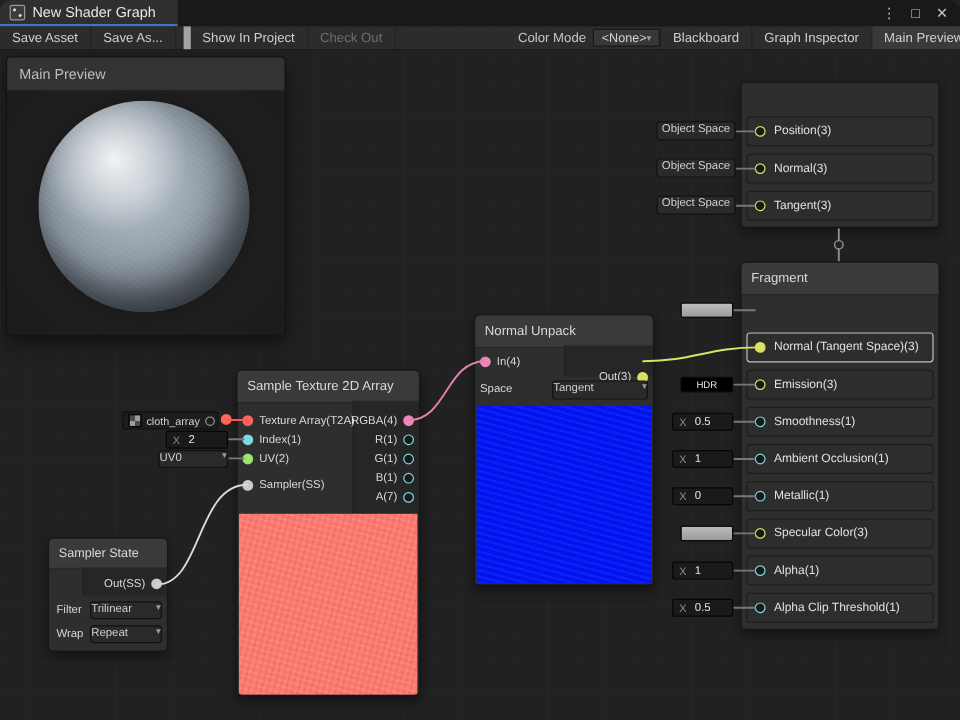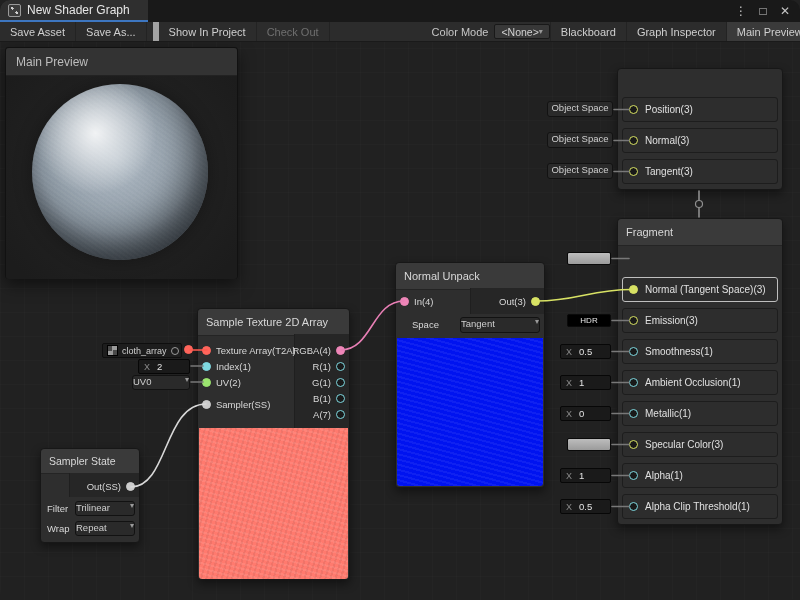--- a/index.html
+++ b/index.html
@@ -298,26 +298,26 @@
 
   <div class="gnode" style="left:395px;top:262px;width:150px;height:226px;">
     <div class="ghead">
       <span>Normal Unpack</span>
     </div>
     <div class="outcol" style="left:74px;right:0;top:25px;height:26px;"></div>
     <div class="nrow" style="top:27px;height:22px;">
       <span class="port p-vec4 f"></span>
       <span class="plbl">In(4)</span>
     </div>
-    <div class="orow" style="top:27px;height:22px;text-align:right;">
+    <div class="orow" style="top:40px;height:22px;text-align:right;">
       <span class="plbl">Out(3)</span>
       <span class="port p-vec3 f"></span>
     </div>
     <div class="nrow" style="top:53px;height:17px;">
-      <span class="plbl" style="margin-left:12px;">Space</span>
+      <span class="plbl" style="margin-left:0;">Space</span>
     </div>
     <div class="dd" style="left:64px;top:54px;width:80px;height:16px;">
       <span>Tangent</span>
       <span class="arr">▾</span>
     </div>
     <div class="npv tex-blue" style="top:75px;height:148px;"></div>
   </div>
 
   <div class="gnode" style="left:40px;top:448px;width:100px;height:95px;">
     <div class="ghead" style="height:24px;font-size:10.5px;">

